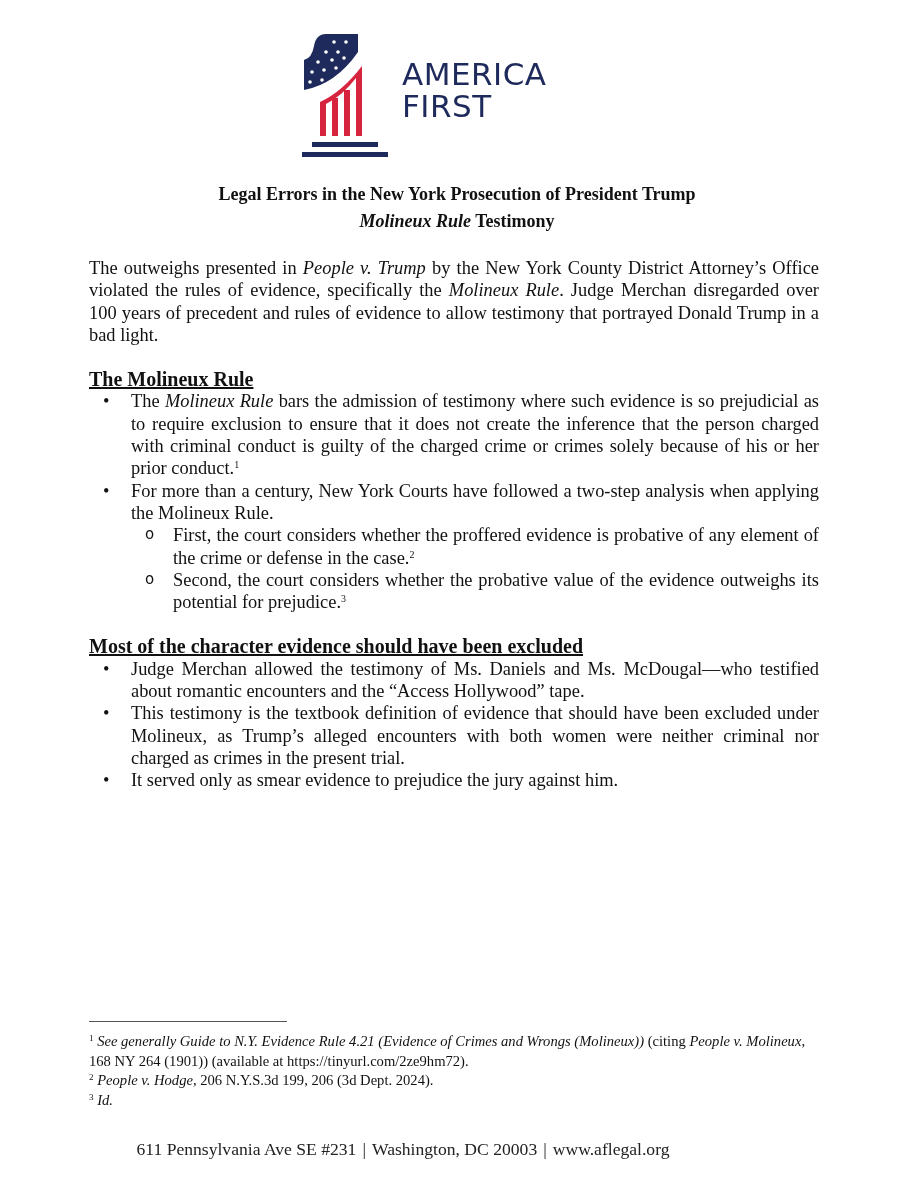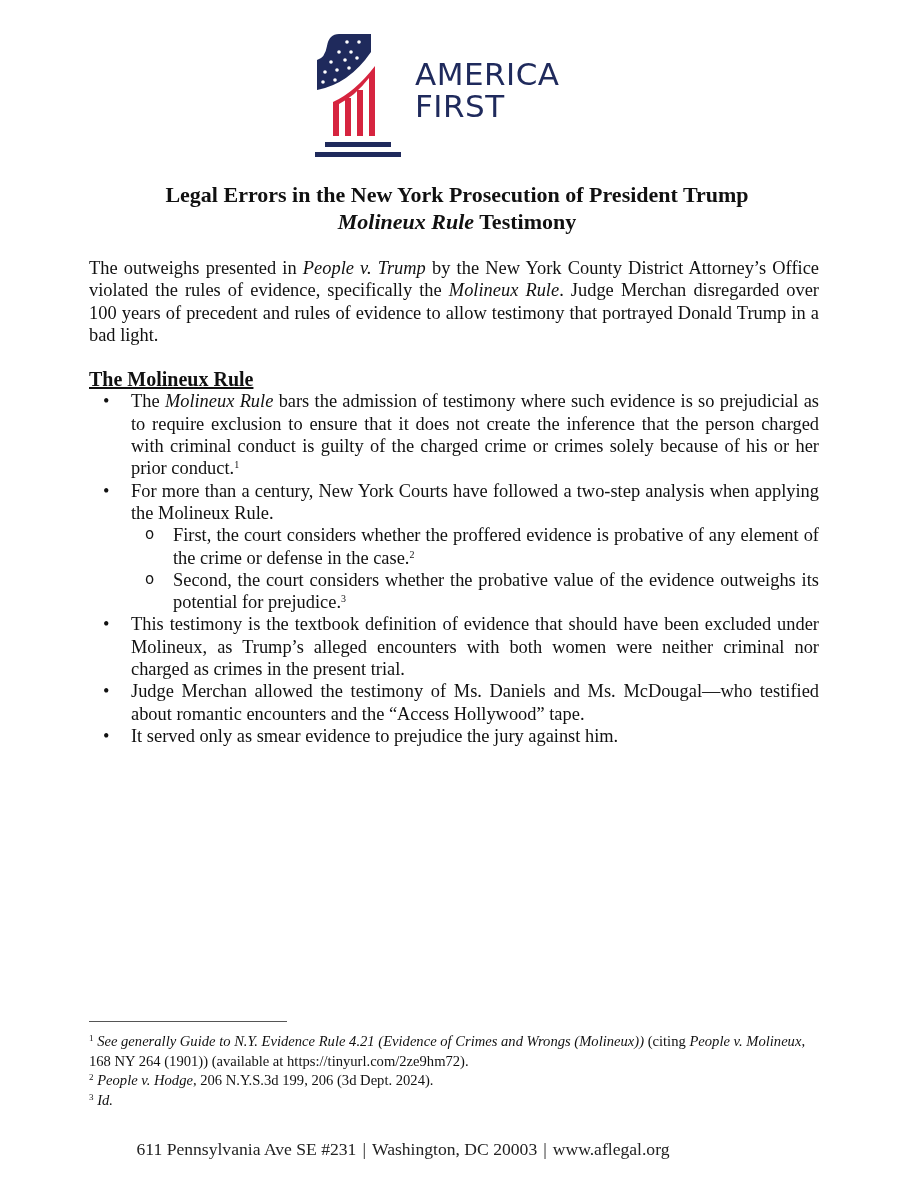--- a/index.html
+++ b/index.html
@@ -2,36 +2,36 @@
 <html><head>
   <meta charset="utf-8">
   <style>
     html, body { margin: 0; padding: 0; background: #ffffff; }
     body {
       width: 914px; height: 1200px; position: relative; overflow: hidden;
       font-family: "DejaVu Serif", "Liberation Serif", serif;
       color: #111111;
     }
     .logo {
-      position: absolute; left: 309px; top: 32px; width: 290px; height: 128px;
+      position: absolute; left: 296px; top: 32px; width: 290px; height: 128px;
     }
     .logo svg { display: block; }
     .logo-text {
       position: absolute; left: 106px; top: 26px;
       font-family: "DejaVu Sans", "Liberation Sans", sans-serif;
       color: #1f2a5c; font-size: 31px; line-height: 32px; letter-spacing: 0.5px;
       font-weight: 500;
     }
     .logo-text div { white-space: nowrap; }
 
     .title-block {
       position: absolute; left: 60px; width: 794px; top: 181px;
       text-align: center; font-weight: bold;
       font-family: "Liberation Serif", "DejaVu Serif", serif;
-      font-size: 22px; line-height: 27px;
+      font-size: 18px; line-height: 27px;
     }
     .title-block i { font-style: italic; }
 
     .content {
       position: absolute; left: 89px; width: 730px; top: 257px;
       font-family: "Liberation Serif", "DejaVu Serif", serif;
       font-size: 18.4px; line-height: 22.3px;
     }
     .intro { text-align: justify; margin: 0; }
     .section-heading {
@@ -120,23 +120,24 @@
   <ul class="bullets">
     <li><span>The </span><i>Molineux Rule</i><span> bars the admission of testimony where such evidence is so prejudicial as to require exclusion to ensure that it does not create the inference that the person charged with criminal conduct is guilty of the charged crime or crimes solely because of his or her prior conduct.</span><sup>1</sup></li>
     <li><span>For more than a century, New York Courts have followed a two-step analysis when applying the Molineux Rule.</span>
       <ul class="sub">
         <li><span>First, the court considers whether the proffered evidence is probative of any element of the crime or defense in the case.</span><sup>2</sup></li>
         <li><span>Second, the court considers whether the probative value of the evidence outweighs its potential for prejudice.</span><sup>3</sup></li>
       </ul>
     </li>
   </ul>
 
+  <div class="section-heading">Most of the character evidence should have been excluded</div>
   <ul class="bullets">
+    <li>Judge Merchan allowed the testimony of Ms. Daniels and Ms. McDougal—who testified about romantic encounters and the “Access Hollywood” tape.</li>
     <li>This testimony is the textbook definition of evidence that should have been excluded under Molineux, as Trump’s alleged encounters with both women were neither criminal nor charged as crimes in the present trial.</li>
-    <li>Judge Merchan allowed the testimony of Ms. Daniels and Ms. McDougal—who testified about romantic encounters and the “Access Hollywood” tape.</li>
     <li>It served only as smear evidence to prejudice the jury against him.</li>
   </ul>
 </div>
 
 <div class="footnote-rule"></div>
 <div class="footnotes">
   <p><sup>1</sup> <i>See generally Guide to N.Y. Evidence Rule 4.21 (Evidence of Crimes and Wrongs (Molineux))</i><span> (citing </span><i>People v. Molineux</i><span>, 168 NY 264 (1901)) (available at https://tinyurl.com/2ze9hm72).</span></p>
   <p><sup>2</sup> <i>People v. Hodge</i><span>, 206 N.Y.S.3d 199, 206 (3d Dept. 2024).</span></p>
   <p><sup>3</sup> <i>Id.</i></p>
 </div>

